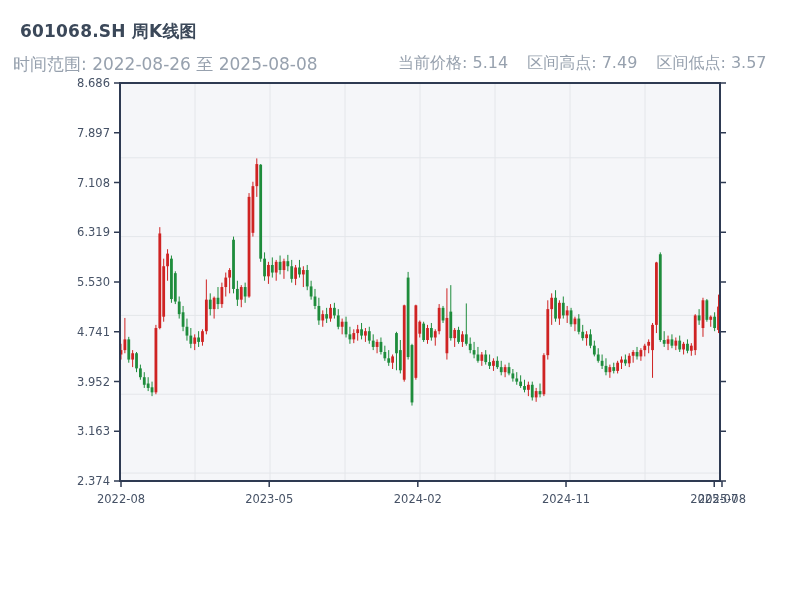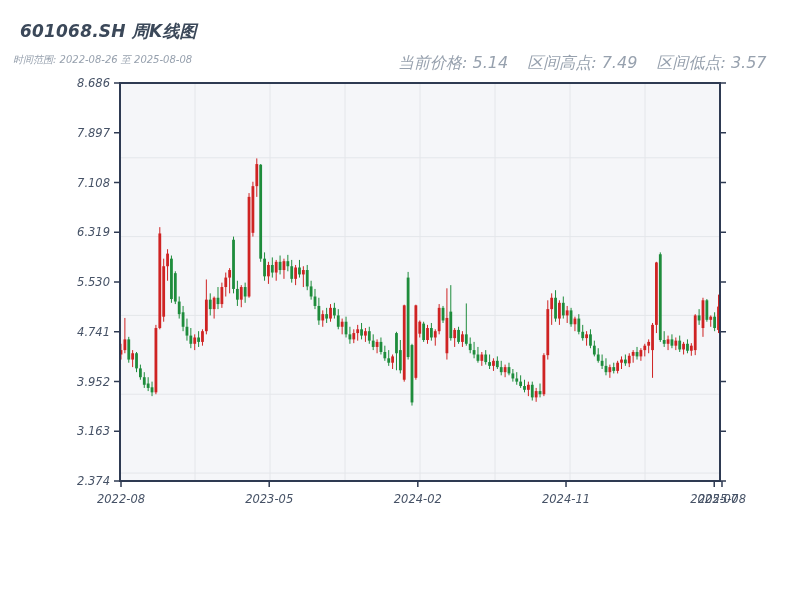--- a/index.html
+++ b/index.html
@@ -1,20 +1,20 @@
 <!DOCTYPE html>
 <html><head>
 <meta charset="utf-8">
 <style>
   html,body{margin:0;padding:0;}
   body{width:800px;height:600px;background:#ffffff;overflow:hidden;
        font-family:"DejaVu Sans","Liberation Sans",sans-serif;position:relative;}
-  .page{position:absolute;inset:0;font-style:italic;}
+  .page{position:absolute;inset:0;}
   .title{position:absolute;left:20px;top:20px;font-size:17px;font-weight:600;color:#3b4859;letter-spacing:0.2px;}
-  .sub-left{position:absolute;left:13px;top:53px;font-size:10px;color:#97a1ae;}
+  .sub-left{position:absolute;left:13px;top:53px;font-size:17px;color:#97a1ae;}
   .sub-right{position:absolute;left:398px;top:53px;font-size:16px;color:#97a1ae;}
   .sub-right span{margin-right:14px;}
   svg{position:absolute;left:0;top:0;}
   text{font-family:"DejaVu Sans","Liberation Sans",sans-serif;}
 </style>
 </head>
 <body>
 
 <div class="page">
   <div class="title">601068.SH 周K线图</div>

